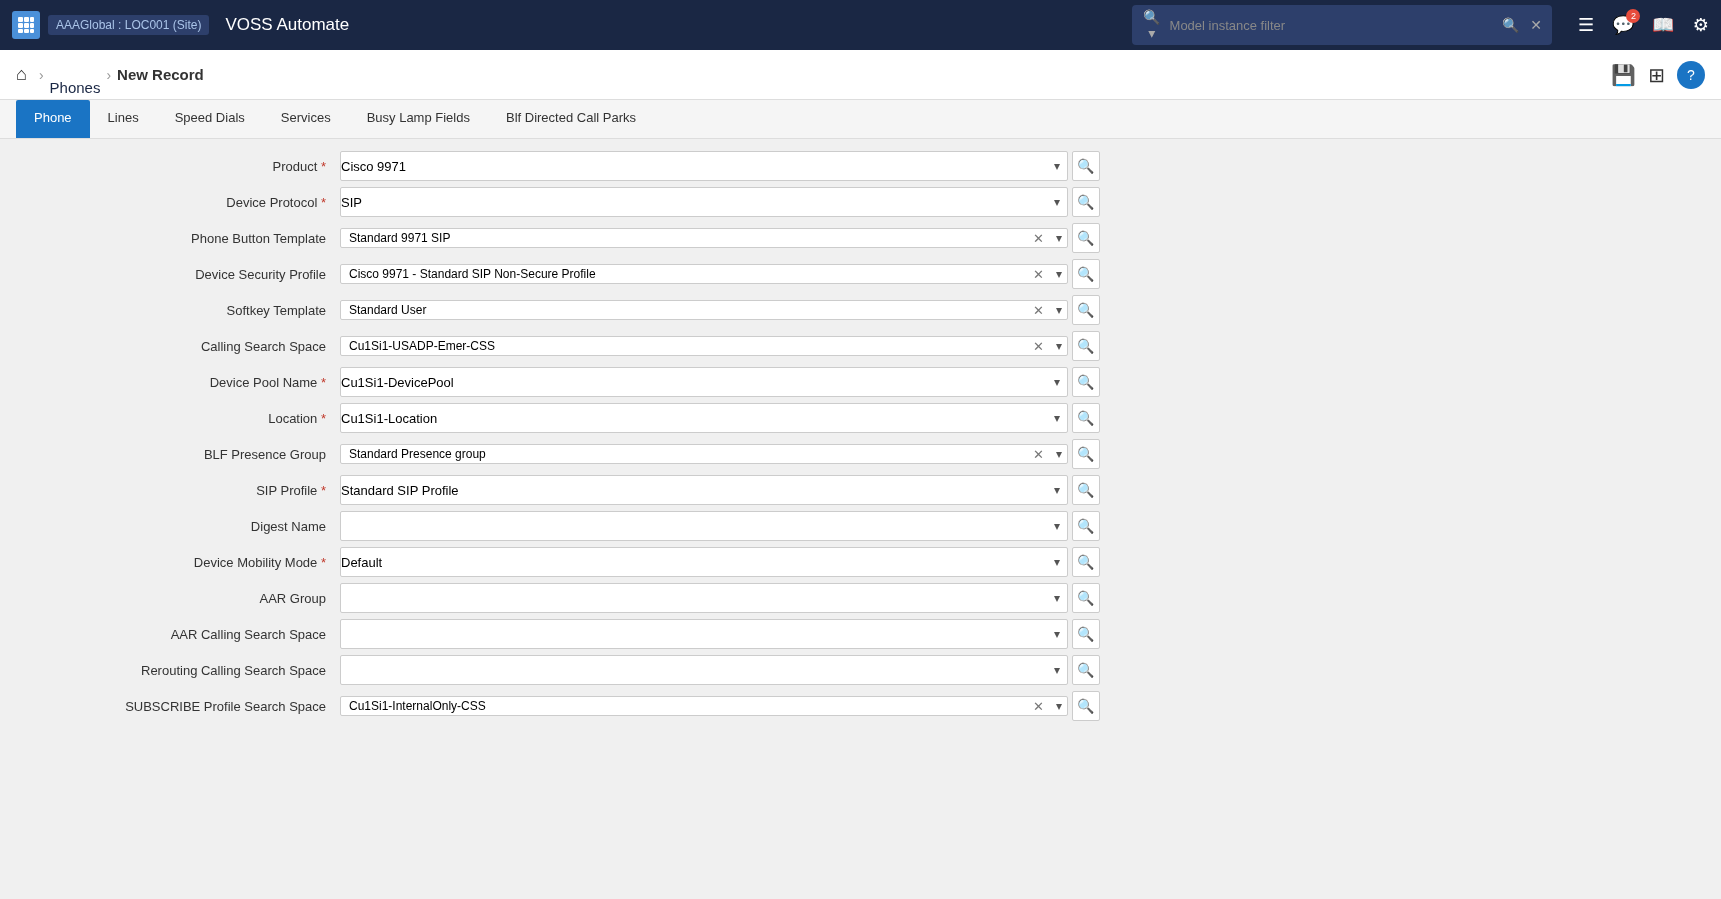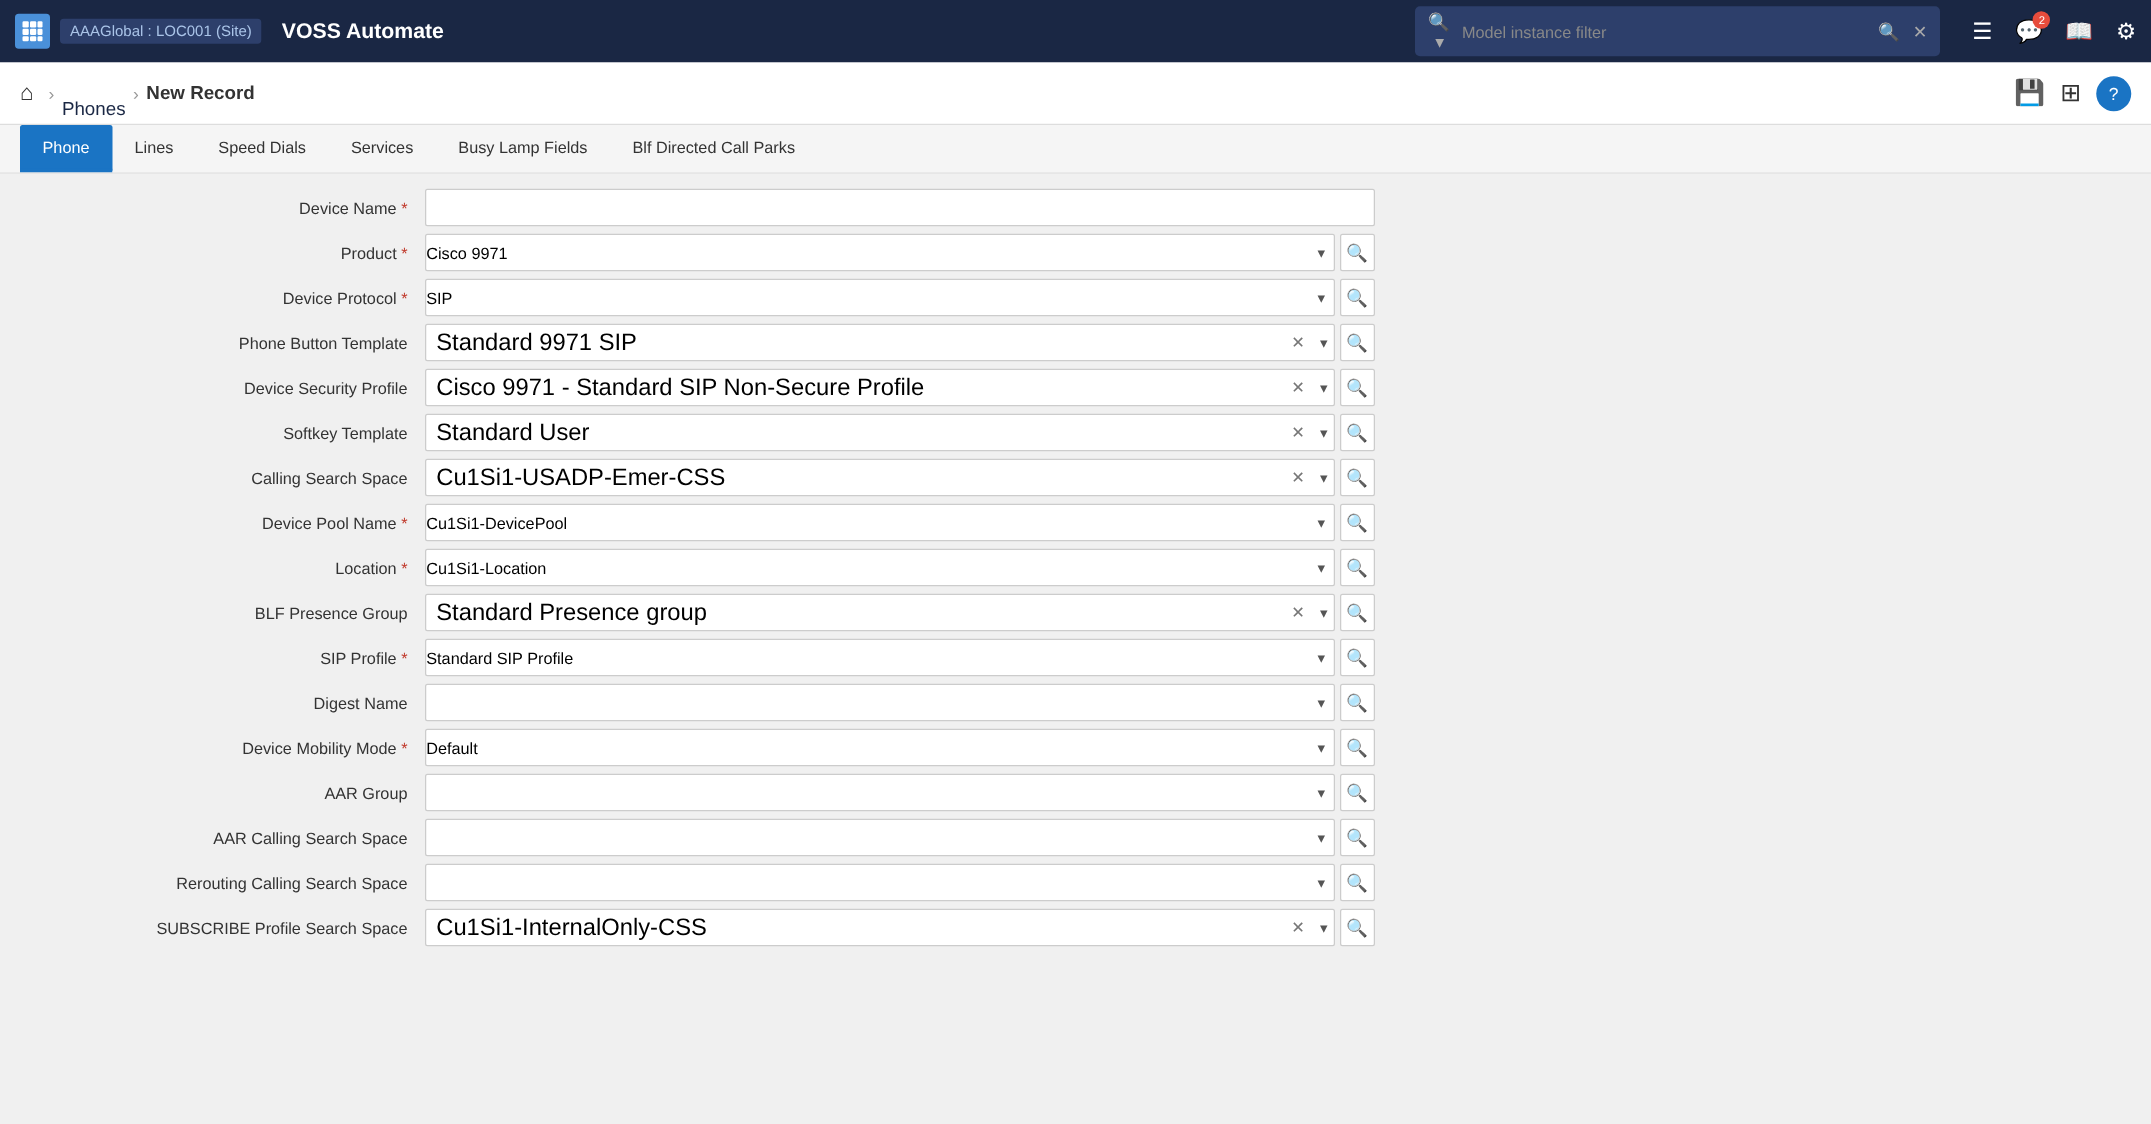--- a/index.html
+++ b/index.html
@@ -35,21 +35,21 @@
     .brand-site-label {
       background: #2d3f6b;
       color: #aac4e8;
       padding: 3px 8px;
       border-radius: 3px;
       font-size: 12px;
     }
     .brand-title {
       color: white;
       font-size: 17px;
-      font-weight: bold;
+      font-weight: normal;
       margin-left: 8px;
     }
     .search-bar {
       margin-left: auto;
       display: flex;
       align-items: center;
       background: #2d3f6b;
       border-radius: 4px;
       padding: 4px 8px;
       gap: 6px;
@@ -234,25 +234,25 @@
       pointer-events: none;
       color: #555;
       font-size: 12px;
     }
     .select-with-clear {
       position: relative;
       flex: 1;
     }
     .select-with-clear select {
       width: 100%;
-      height: 30px;
+      height: 20px;
       border: 1px solid #ccc;
       border-radius: 2px;
       padding: 0 50px 0 8px;
-      font-size: 19px;
+      font-size: 12px;
       background: white;
       outline: none;
       appearance: none;
       -webkit-appearance: none;
       cursor: pointer;
     }
     .select-clear-btn {
       position: absolute;
       right: 24px;
       top: 50%;
@@ -346,26 +346,20 @@
     <div class="tab active">Phone</div>
     <div class="tab">Lines</div>
     <div class="tab">Speed Dials</div>
     <div class="tab">Services</div>
     <div class="tab">Busy Lamp Fields</div>
     <div class="tab">Blf Directed Call Parks</div>
   </div>
 
 <div class="form-container" id="form-container">
     <div class="form-row">
-      <div class="form-label">Device Name<span class="required"> *</span></div>
-      <div class="form-control-wrap">
-        <input type="text" class="form-input" style="">
-      </div>
-    </div>
-    <div class="form-row">
       <div class="form-label">Product<span class="required"> *</span></div>
       <div class="form-control-wrap">
         <div class="select-wrapper"><select class="form-select"><option value="Cisco 9971">Cisco 9971</option></select></div>
         <button class="search-btn">🔍</button>
       </div>
     </div>
     <div class="form-row">
       <div class="form-label">Device Protocol<span class="required"> *</span></div>
       <div class="form-control-wrap">
         <div class="select-wrapper"><select class="form-select"><option value="SIP">SIP</option></select></div>

